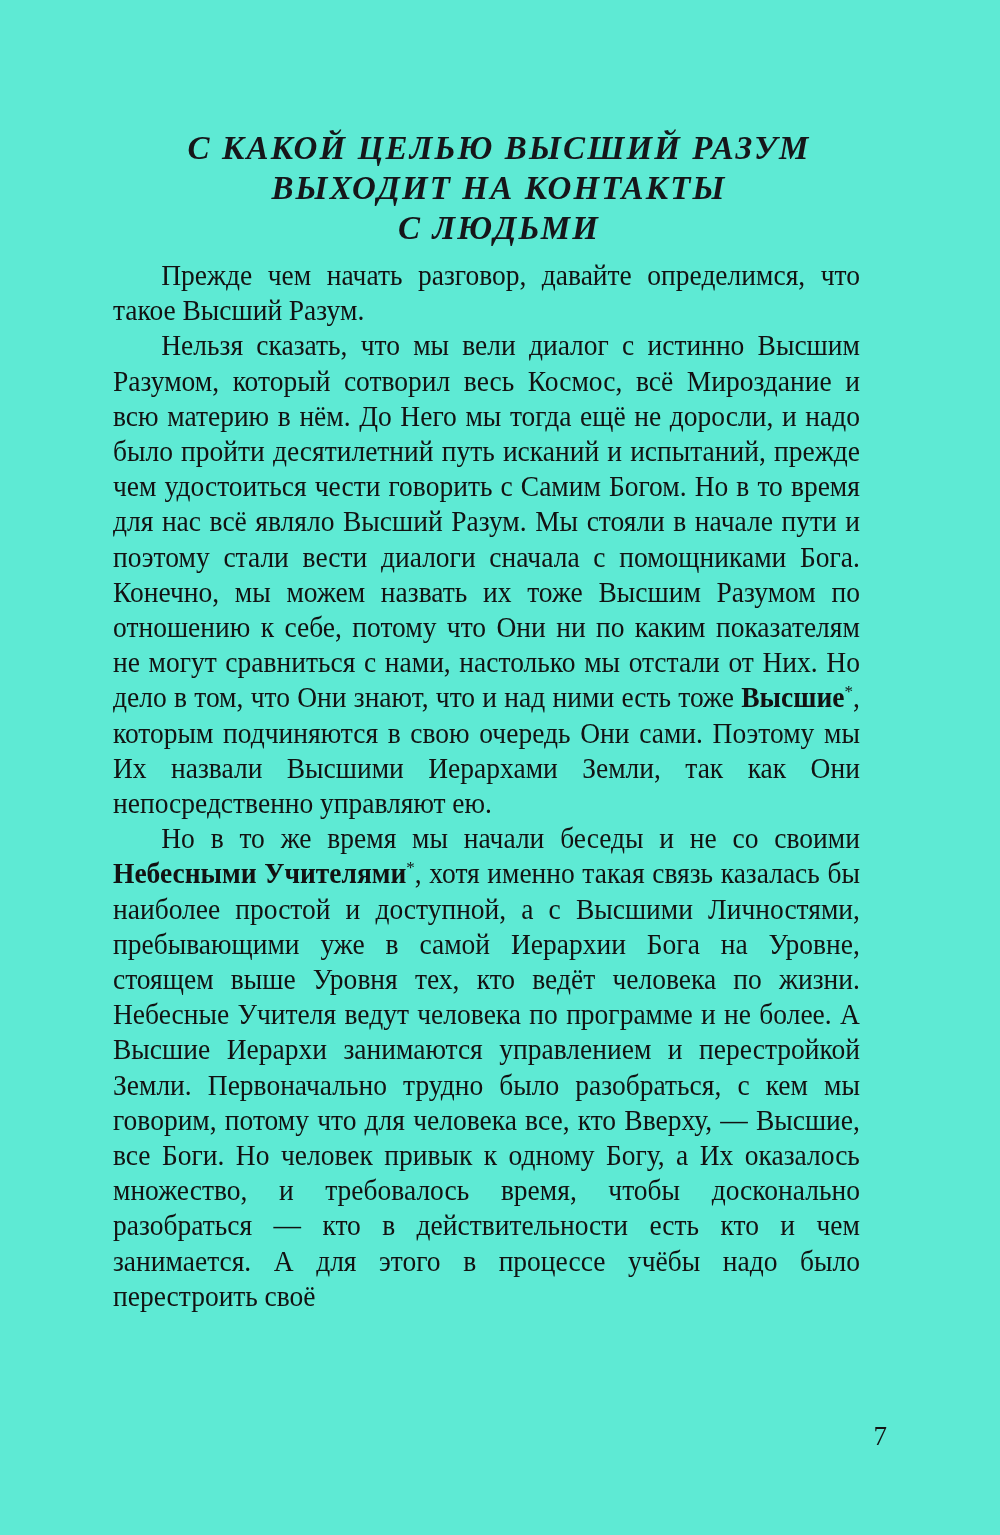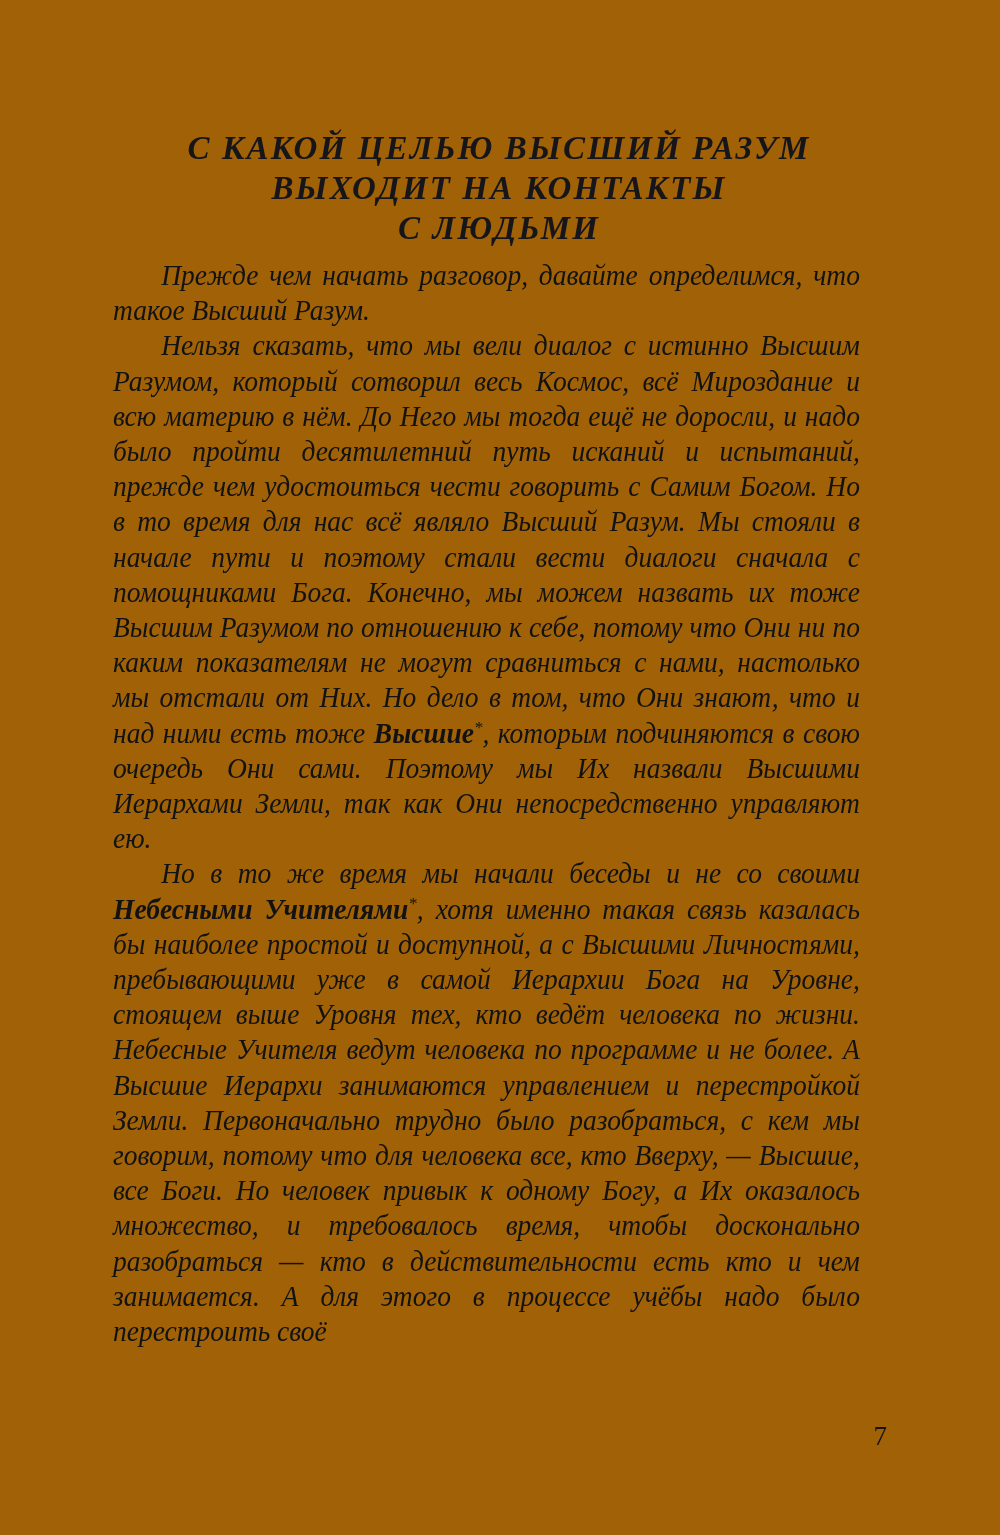--- a/index.html
+++ b/index.html
@@ -5,21 +5,21 @@
 <style>
   html, body {
     margin: 0;
     padding: 0;
     background: #ffffff;
   }
   .page {
     position: relative;
     width: 1000px;
     height: 1535px;
-    background: #a16207;
+    background: #5eead4;
     overflow: hidden;
     font-family: "Liberation Serif", "DejaVu Serif", serif;
     color: #111111;
     box-sizing: border-box;
   }
 
   
   .title-block {
     position: absolute;
     left: 113px;
@@ -39,21 +39,20 @@
     transform: scaleX(0.97);
     transform-origin: center;
   }
 
   
   .body-col {
     position: absolute;
     left: 113px;
     top: 258px;
     width: 774px;
-    font-style: italic;
   }
   p.para {
     margin: 0;
     text-align: justify;
     text-justify: inter-word;
     text-indent: 50px;
     font-size: 28.5px;
     line-height: 35.2px;
     color: #121212;
     hyphens: manual;

